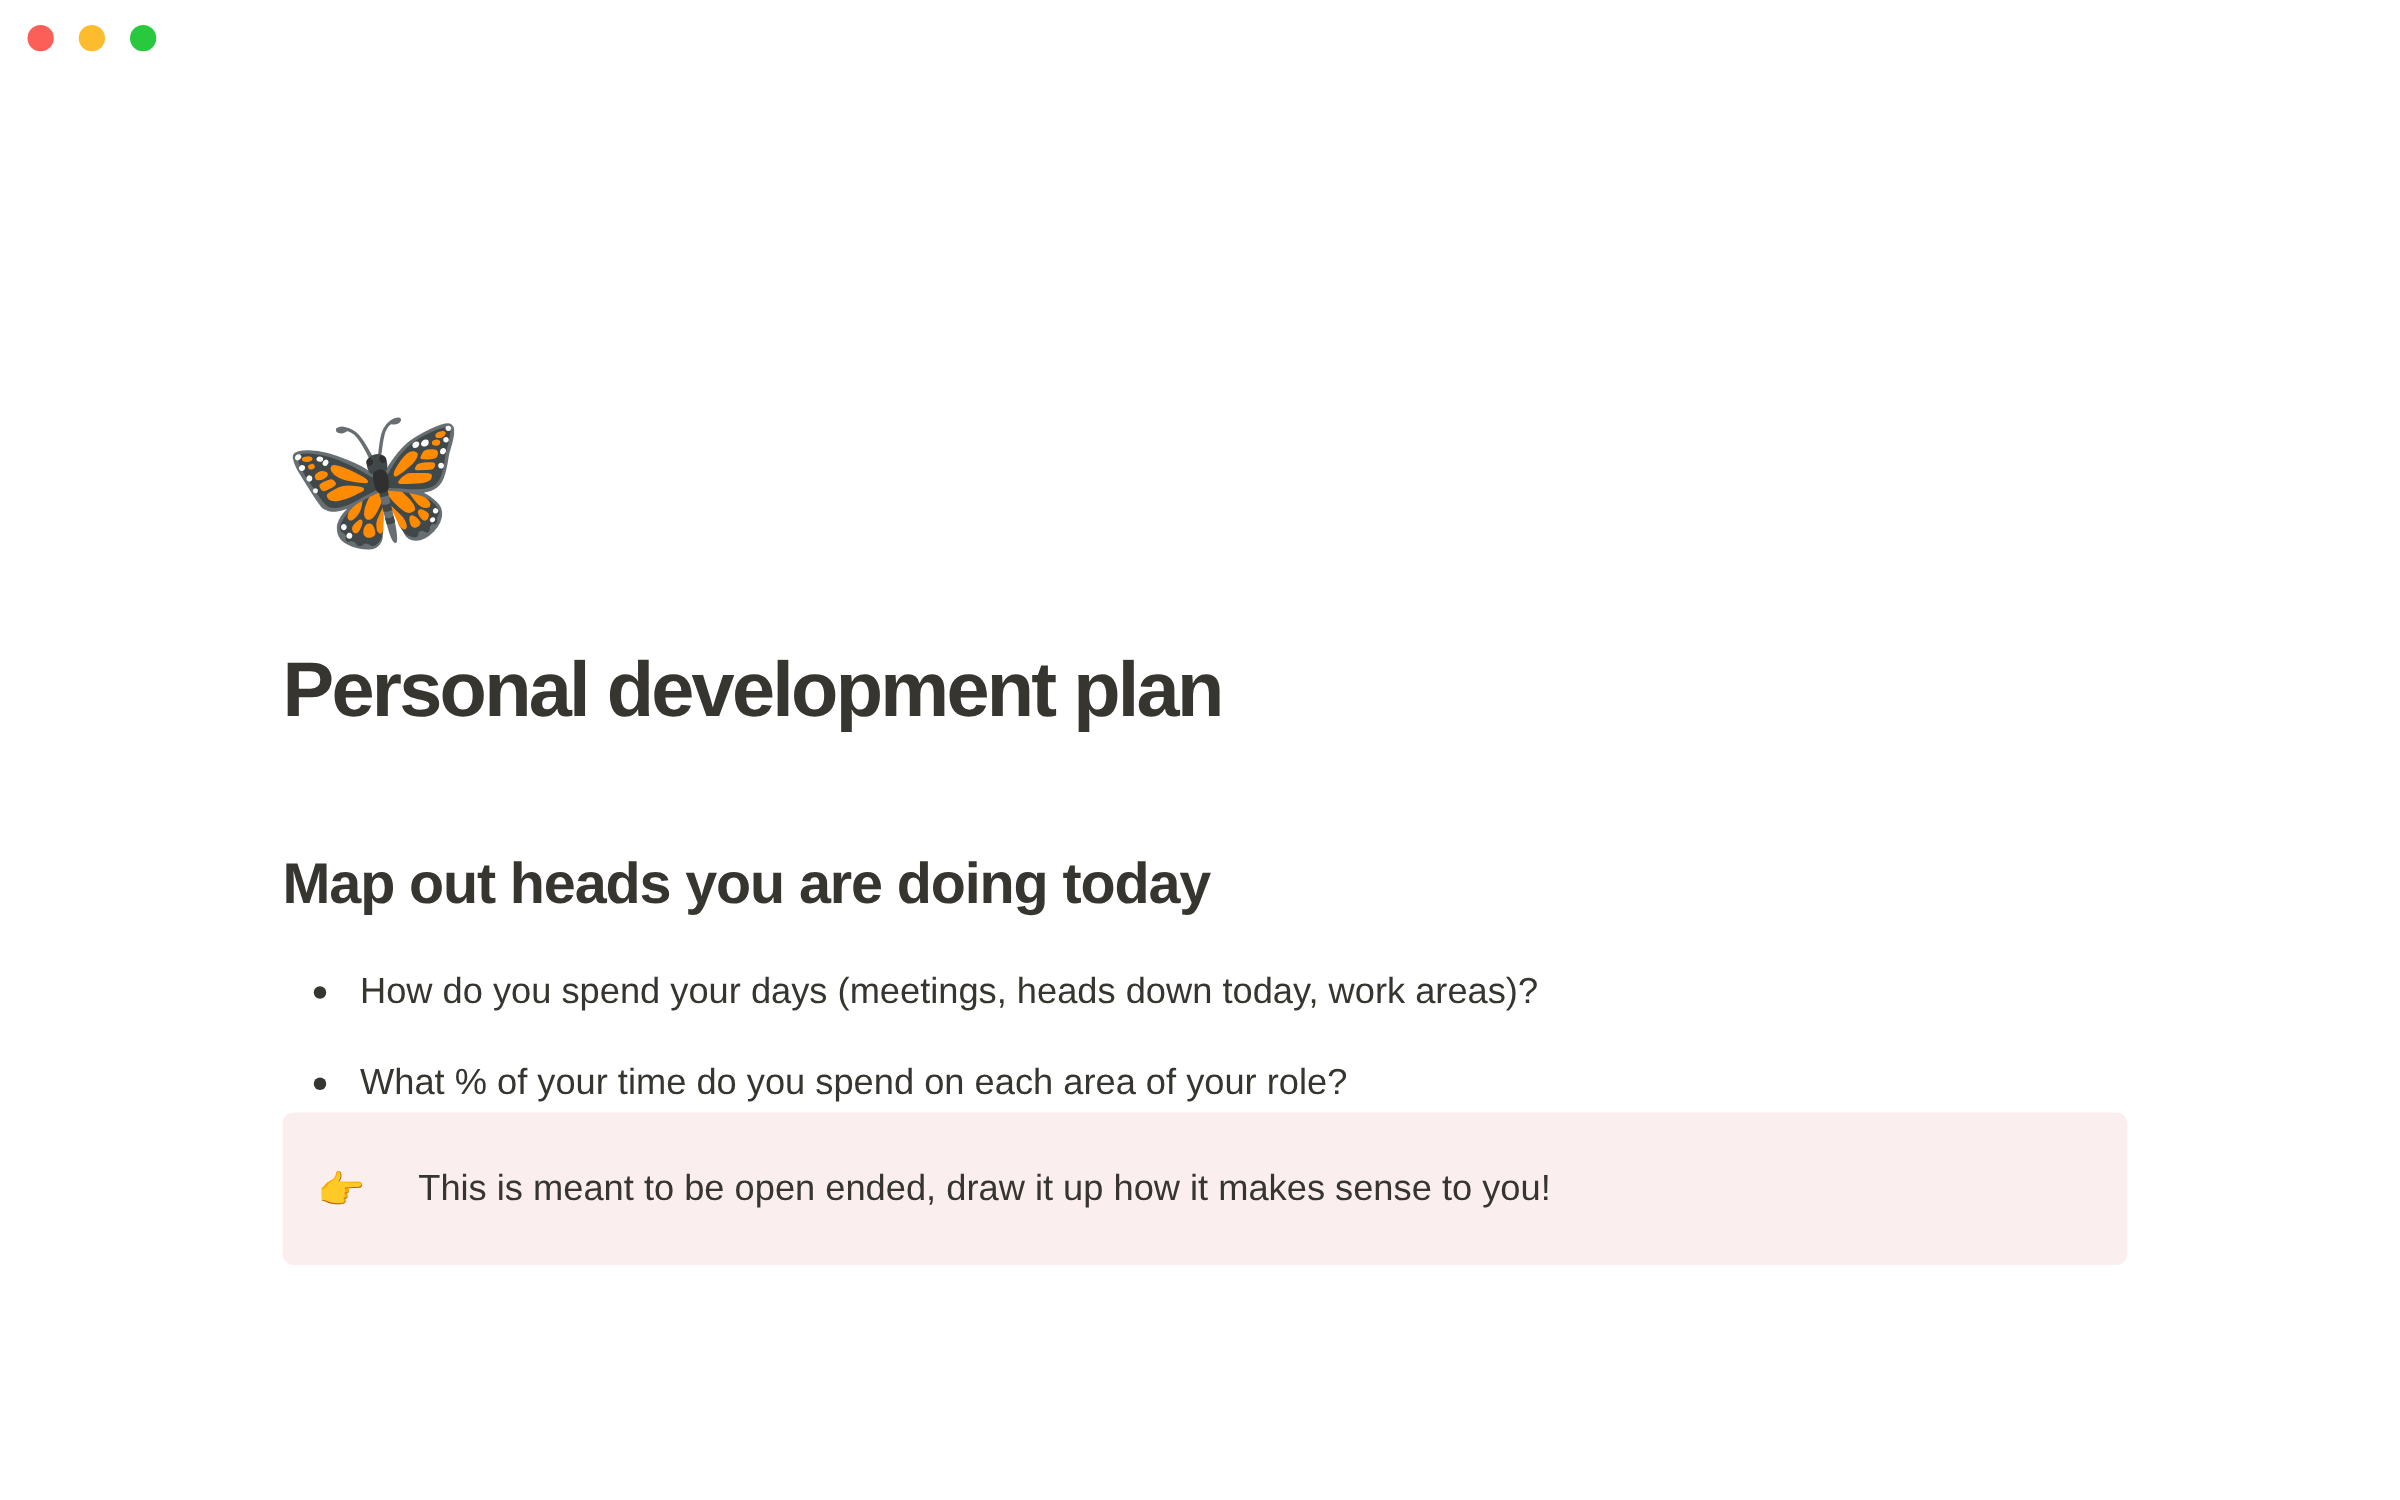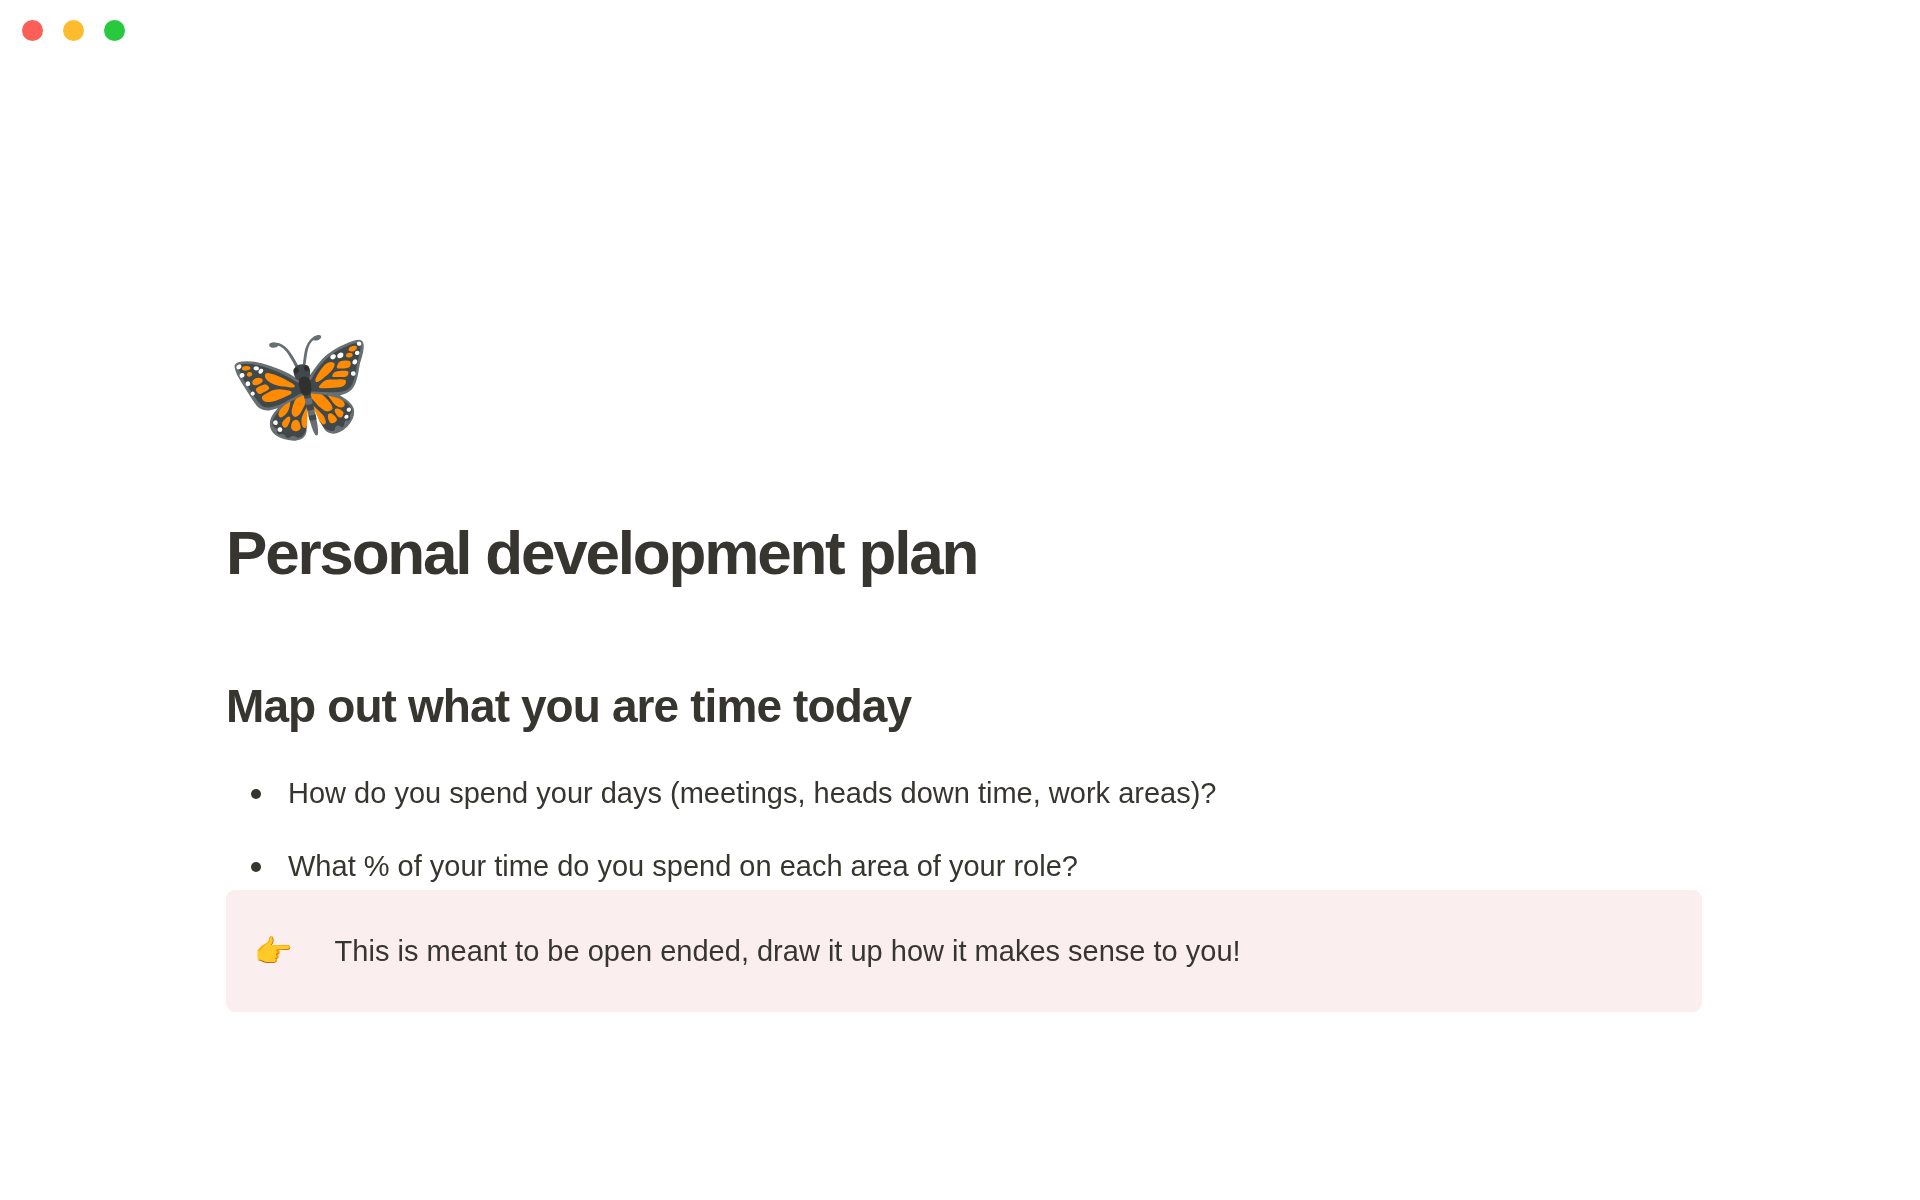--- a/index.html
+++ b/index.html
@@ -157,26 +157,26 @@
   </div>
 </div>
 
 <div class="doc">
   <div class="content">
 
     <div class="page-emoji">🦋</div>
 
     <h1 class="page-title">Personal development plan</h1>
 
-    <h2 class="section-heading">Map out what you are time today</h2>
+    <h2 class="section-heading">Map out heads you are doing today</h2>
 
     <ul class="bullet-list">
       <li class="bullet-item">
         <span class="dot"></span>
-        <span>How do you spend your days (meetings, heads down time, work areas)?</span>
+        <span>How do you spend your days (meetings, heads down today, work areas)?</span>
       </li>
       <li class="bullet-item">
         <span class="dot"></span>
         <span>What % of your time do you spend on each area of your role?</span>
       </li>
       <li class="bullet-item">
         <span class="dot"></span>
         <span>If you had a magic wand, how would you change that?</span>
       </li>
     </ul>

